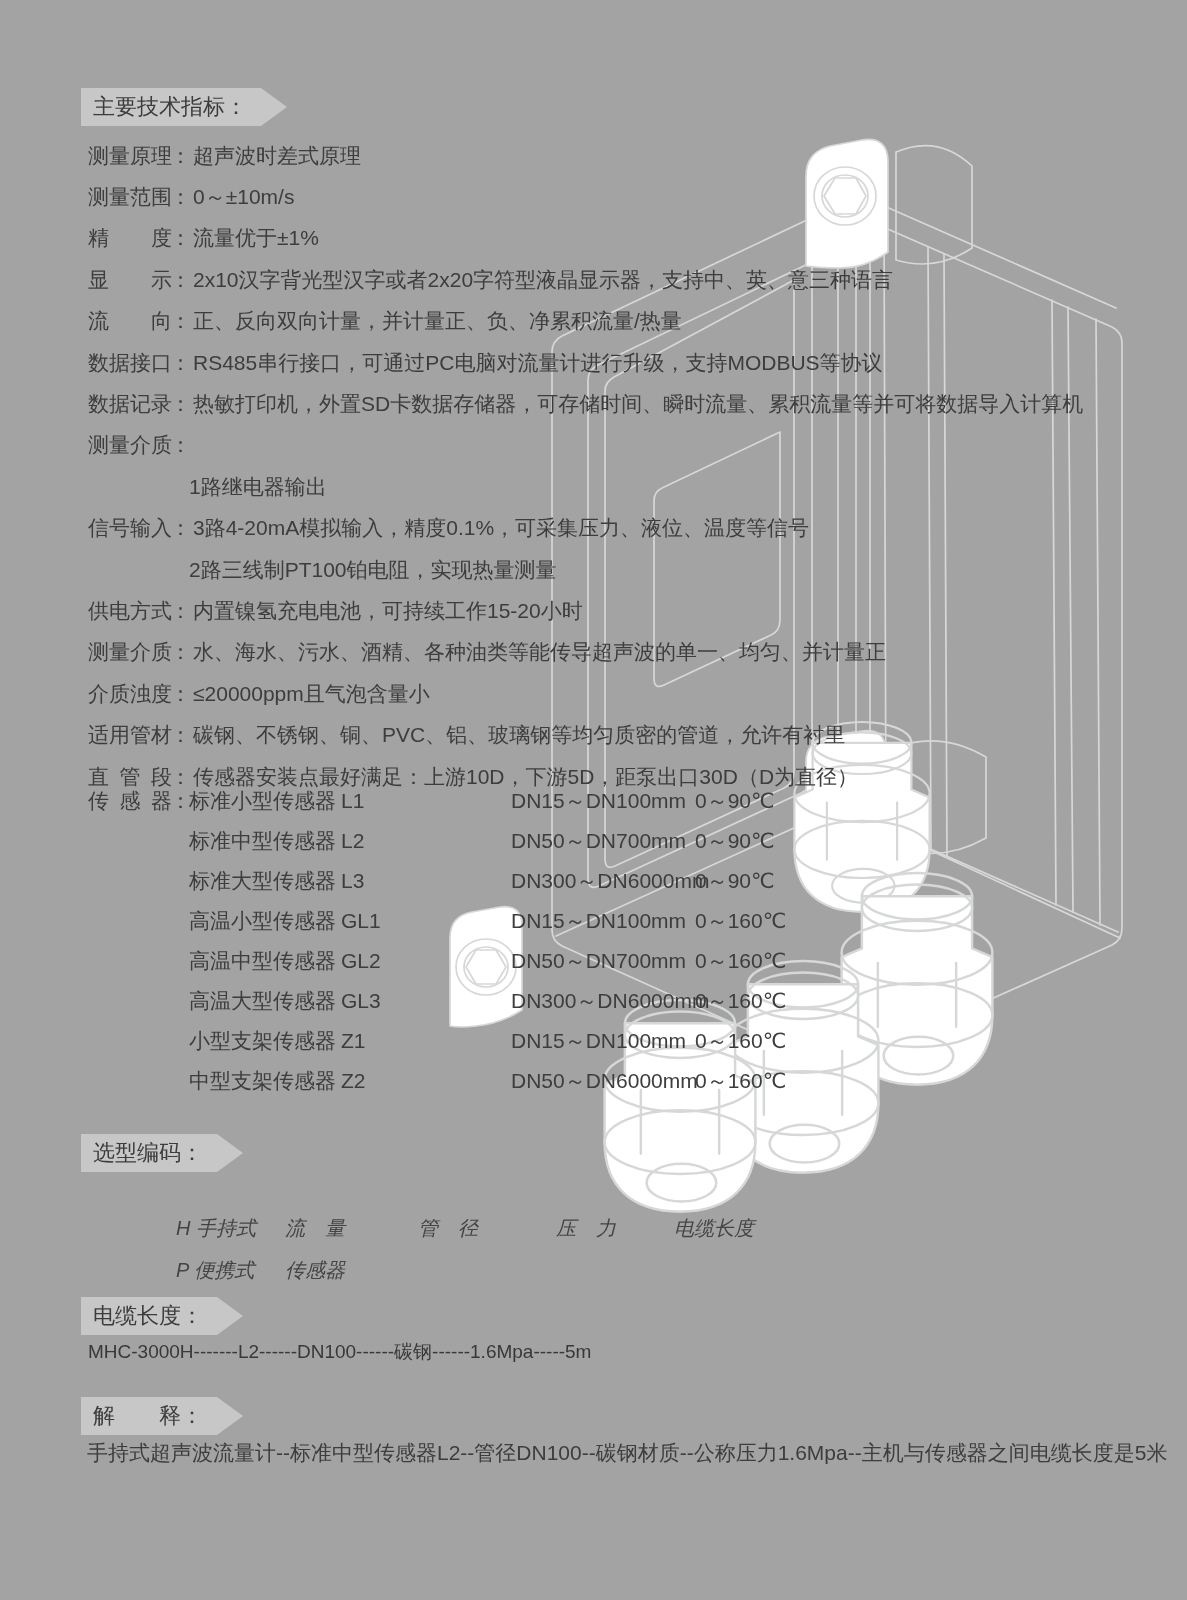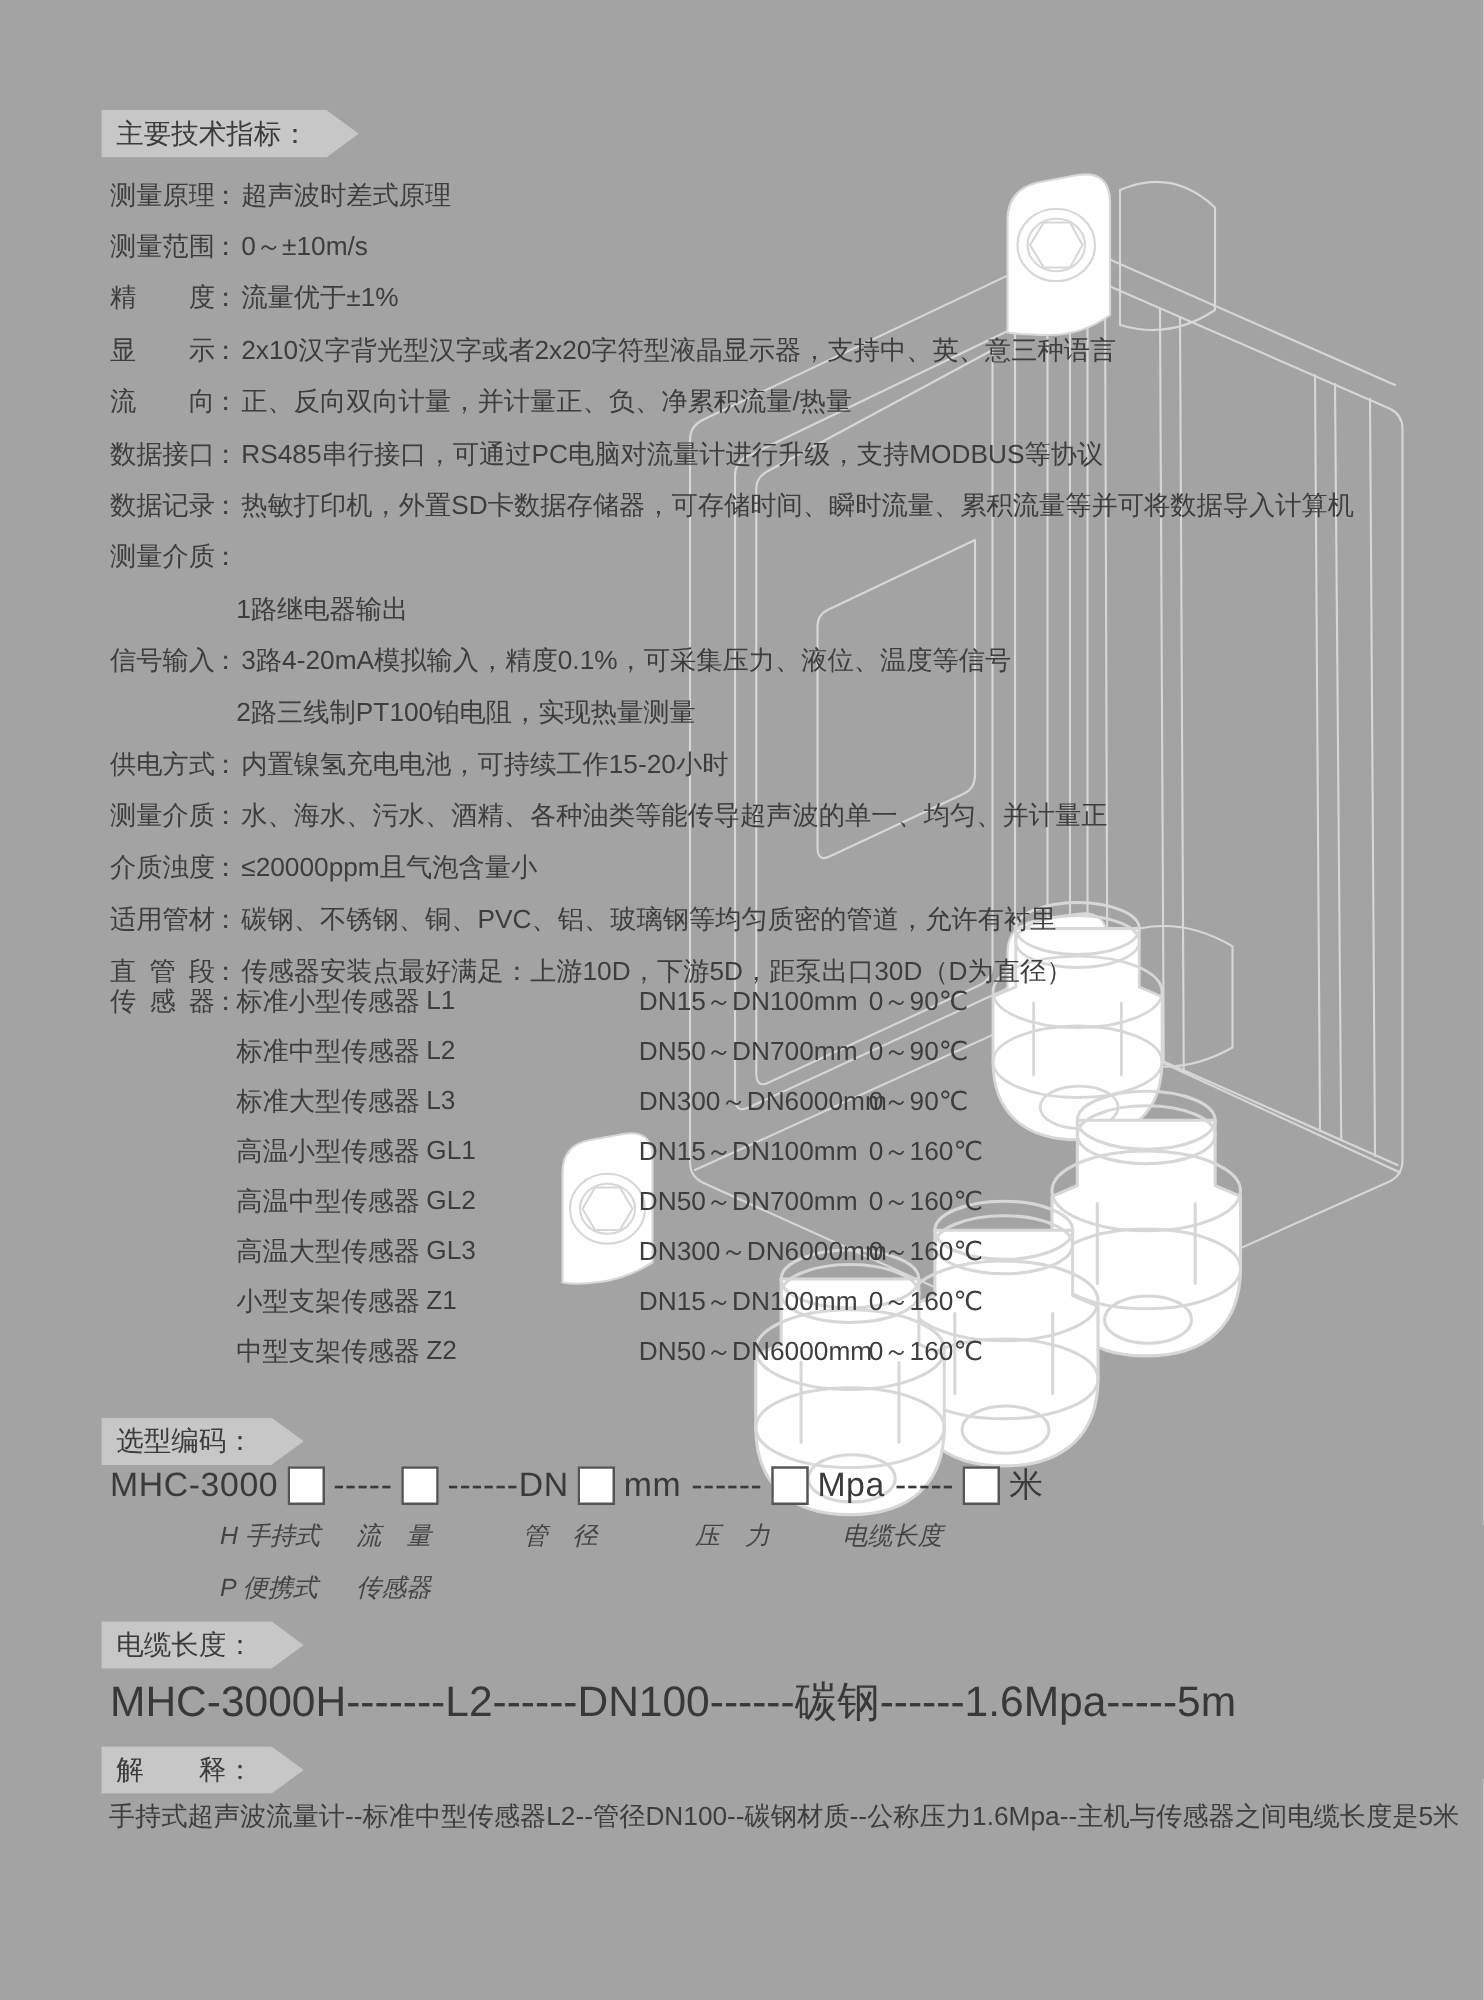--- a/index.html
+++ b/index.html
@@ -37,21 +37,21 @@
   .ann-row{position:absolute;left:0;width:100%;height:26px;font-size:20px;color:#444;font-style:italic;}
   #ann-row-1{top:1215px;}
   #ann-row-2{top:1257px;}
   .ann-row span{position:absolute;white-space:pre;}
   .ann-row span:nth-child(1){left:176px;}
   .ann-row span:nth-child(2){left:285px;text-align:center;}
   .ann-row span:nth-child(3){left:418px;}
   .ann-row span:nth-child(4){left:556px;}
   .ann-row span:nth-child(5){left:674px;}
 
-  #example-line{position:absolute;left:88px;top:1339px;font-size:34px;color:#383838;white-space:nowrap;}
+  #example-line{position:absolute;left:88px;top:1339px;font-size:19px;color:#383838;white-space:nowrap;}
   #explanation-text{position:absolute;left:87px;top:1439px;font-size:21px;color:#3d3d3d;white-space:nowrap;}
 </style>
 </head>
 <body>
 
 <div class="page">
 
   <svg id="bg" width="1187" height="1600" viewBox="0 0 1187 1600">
     <g stroke="#d6d7d8" stroke-width="1.7" fill="none" stroke-linejoin="round" stroke-linecap="round">
 
@@ -254,33 +254,20 @@
         <span class="s-code">Z2</span>
         <span class="s-dn">DN50～DN6000mm</span>
         <span class="s-temp">0～160℃</span>
       </div>
     </div>
 
   <div class="badge" id="badge-code">
     <span>选型编码：</span>
   </div>
 
-  <div id="code-line">
-      <span class="ctext">MHC-3000</span>
-      <span class="cbox"></span>
-      <span class="ctext">-----</span>
-      <span class="cbox"></span>
-      <span class="ctext">------DN</span>
-      <span class="cbox"></span>
-      <span class="ctext">mm ------</span>
-      <span class="cbox"></span>
-      <span class="ctext">Mpa -----</span>
-      <span class="cbox"></span>
-      <span class="ctext">米</span>
-    </div>
   <div class="ann-row" id="ann-row-1">
       <span class="ann">H 手持式</span>
       <span class="ann">流　量</span>
       <span class="ann">管　径</span>
       <span class="ann">压　力</span>
       <span class="ann">电缆长度</span>
     </div>
   <div class="ann-row" id="ann-row-2">
       <span class="ann">P 便携式</span>
       <span class="ann">传感器</span>

